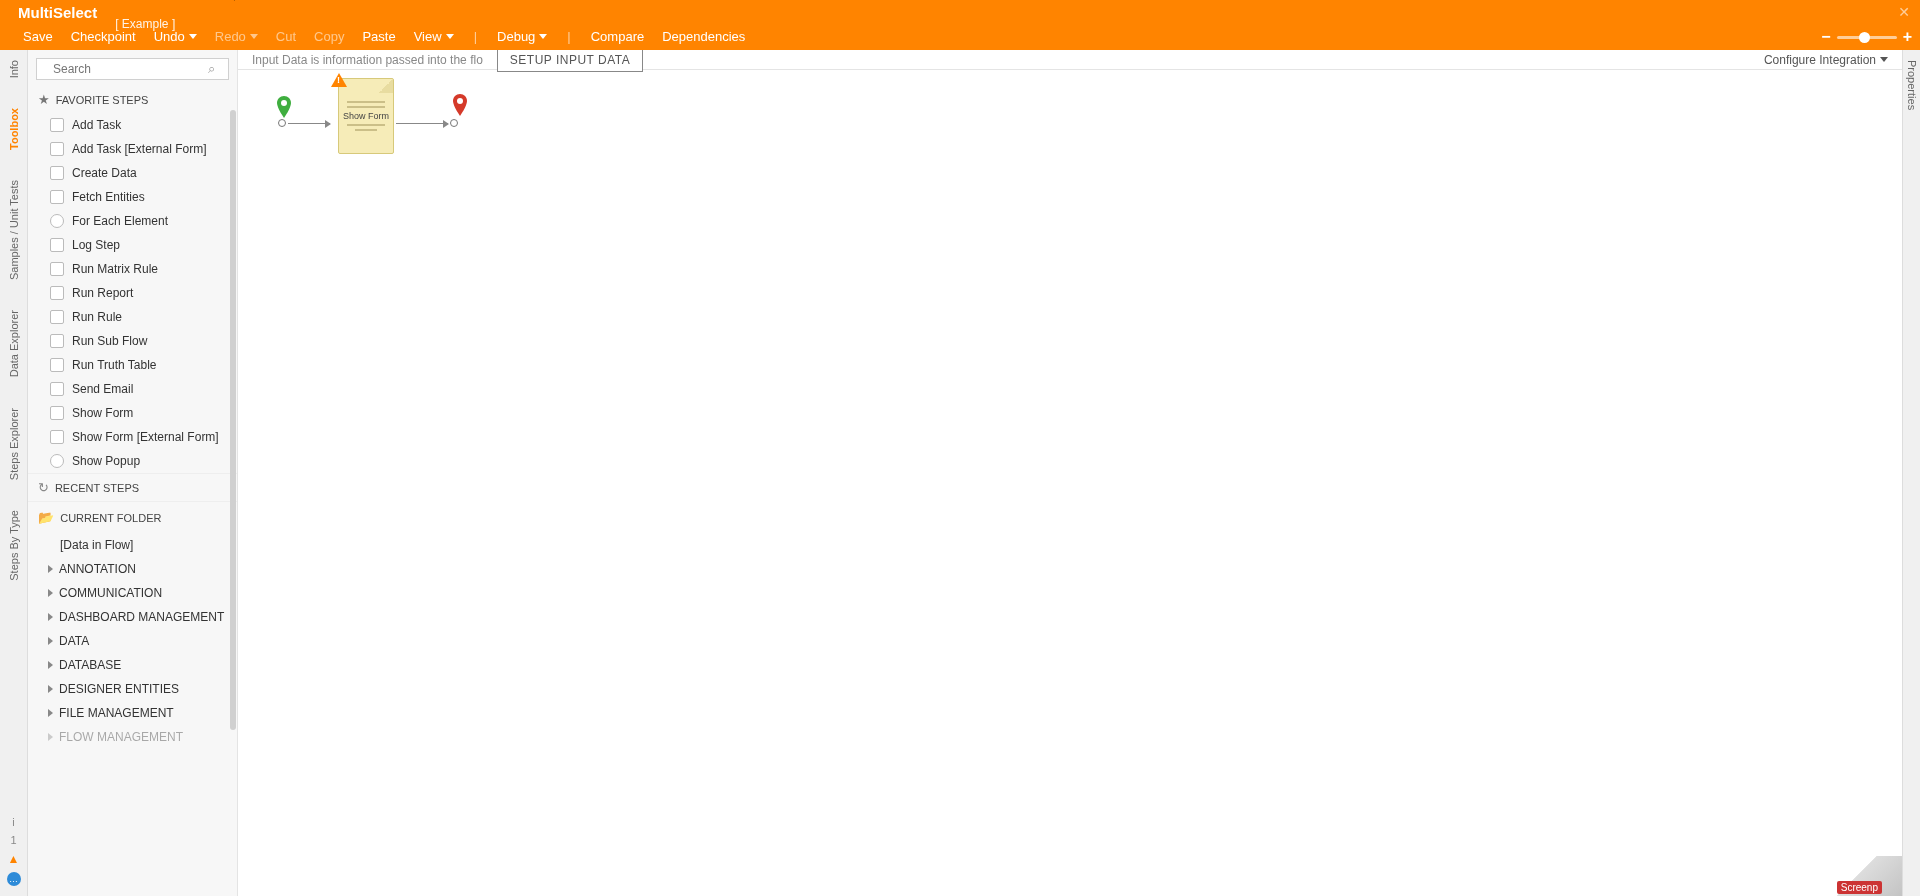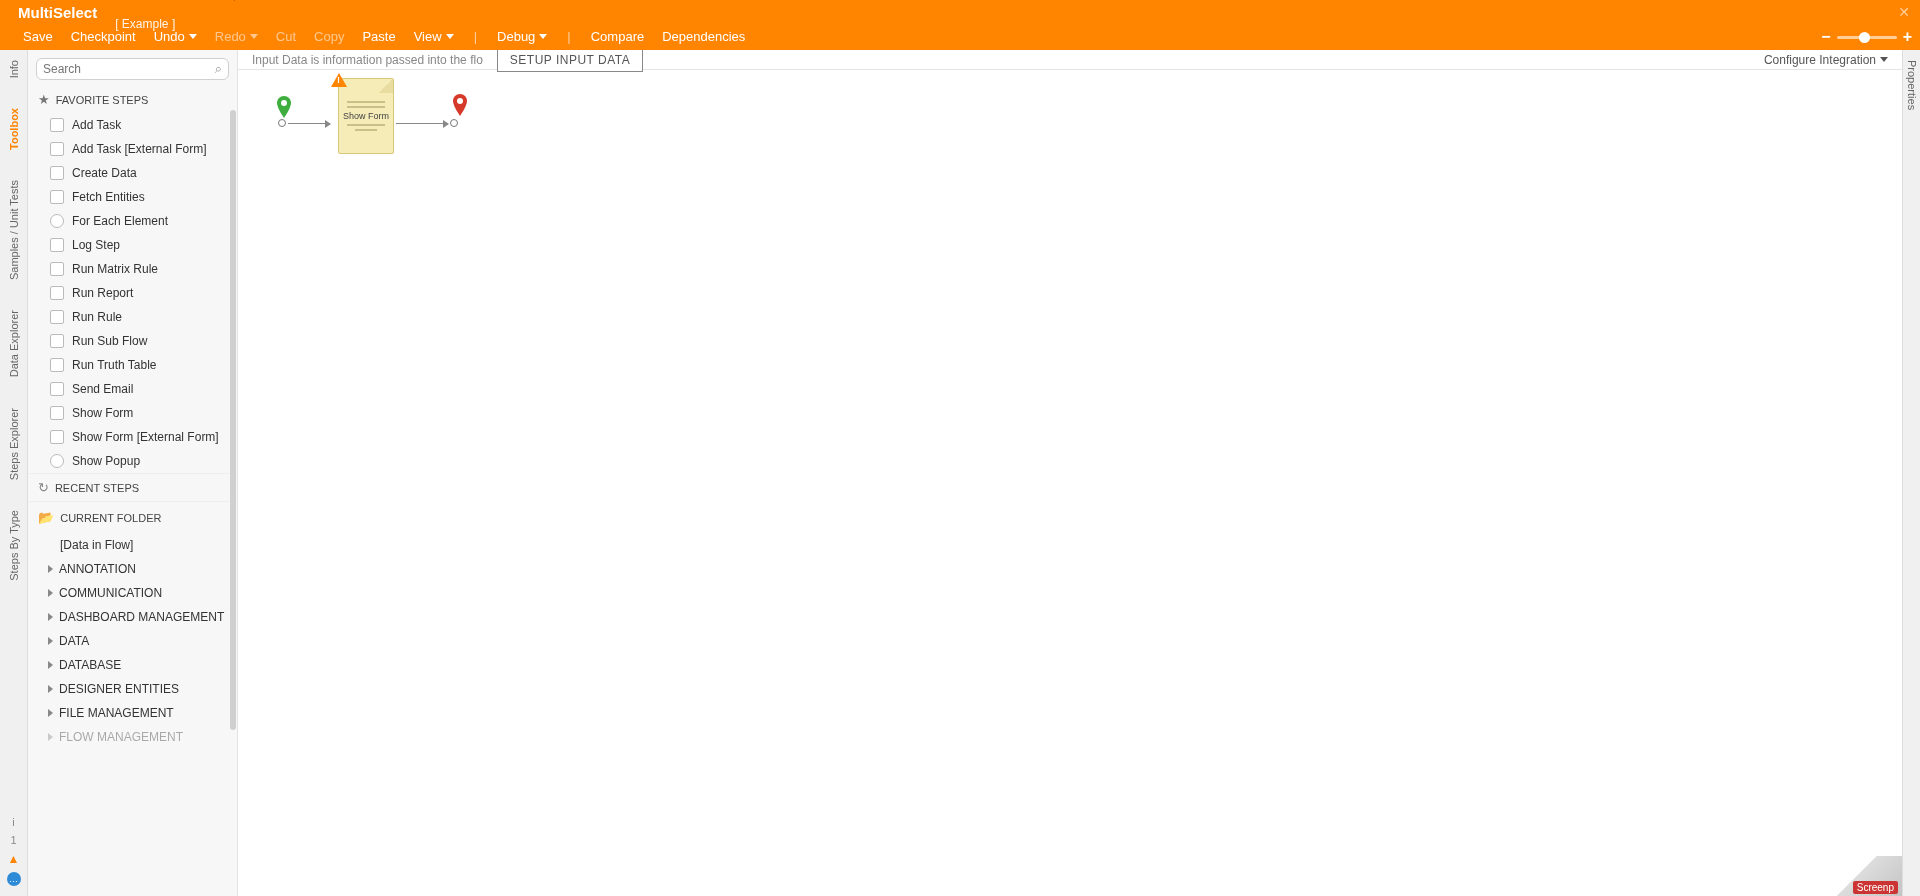--- a/index.html
+++ b/index.html
@@ -29,21 +29,21 @@
 .rail-tab.active { color: #ff8400; font-weight: 600; }
 .rail-bottom { margin-top: auto; display: flex; flex-direction: column; align-items: center; gap: 6px; padding-bottom: 10px; }
 .rail-bottom span { font-size: 11px; color: #888; }
 .rail-bottom .iwarn { color: #ff8400; font-size: 12px; }
 .rail-bottom .ichat { width: 14px; height: 14px; background: #2e8bd8; border-radius: 50%; display:flex; align-items:center; justify-content:center; color:#fff; font-size:9px; }
 
 
 .toolbox { width: 210px; background: #f7f7f7; border-right: 1px solid #e4e4e4; display: flex; flex-direction: column; position: relative; }
 .scroll-thumb { position:absolute; right:1px; top:60px; width:6px; height:620px; background:#d0d0d0; border-radius:3px; }
 .search-wrap { padding: 8px 8px 6px 8px; }
-.search-wrap .sbox { display:flex; align-items:center; border:1px solid #d0d0d0; background:#fff; border-radius:6px; padding:2px 6px; }
+.search-wrap .sbox { display:flex; align-items:center; border:1px solid #d0d0d0; background:#fff; border-radius:0; padding:2px 16px; }
 .search-wrap input { flex:1; border:none; outline:none; font-size:12px; background:transparent; }
 .search-wrap .sicon { color:#999; font-size:13px; }
 
 .section-head { display:flex; align-items:center; gap:6px; padding:6px 10px; font-size:11px; color:#444; border-top:1px solid #eee; }
 .section-head.first { border-top:none; }
 .step-list { display:flex; flex-direction:column; }
 .step-item { display:flex; align-items:center; gap:8px; padding:5px 10px 5px 22px; font-size:12px; color:#333; cursor:pointer; }
 .step-icon { width:14px; height:14px; border:1px solid #bbb; border-radius:2px; display:inline-block; background:#fff; }
 .step-icon.circle { border-radius:50%; }
 
@@ -72,21 +72,21 @@
 
 .form-node { position:absolute; left:100px; top:8px; width:56px; height:76px; background:#f6ecb8; border:1px solid #d7c97a; border-radius:2px; display:flex; flex-direction:column; align-items:center; justify-content:center; gap:3px; }
 .form-node::before { content:""; position:absolute; top:0; right:0; width:14px; height:14px; background:linear-gradient(135deg, transparent 50%, #e8dca0 50%); }
 .form-node .line { width:70%; height:2px; background:#cbbf88; }
 .form-node .lbl { font-size:9px; color:#444; }
 .warn-tri { position:absolute; top:-6px; left:-8px; width:0; height:0; border-left:8px solid transparent; border-right:8px solid transparent; border-bottom:14px solid #ff8400; }
 .warn-tri::after { content:"!"; position:absolute; left:-2px; top:2px; font-size:9px; color:#fff; font-weight:bold; }
 
 .cursor { position:absolute; left:224px; top:-14px; font-size:16px; color:#000; pointer-events:none; }
 .corner-fold { position:absolute; right:0; bottom:0; width:80px; height:40px; background:linear-gradient(135deg, transparent 45%, #bbb 46%, #888 100%); opacity:.5; }
-.screenp { position:absolute; right:4px; bottom:2px; font-size:10px; color:#fff; background:#c33; padding:1px 4px; border-radius:2px; }
+.screenp { position:absolute; right:20px; bottom:2px; font-size:10px; color:#fff; background:#c33; padding:1px 4px; border-radius:2px; }
 
 .star-icon { color:#777; font-size:13px; }
 .clock-icon, .folder-icon { color:#888; font-size:13px; }
 </style>
 </head>
 <body>
 
 <div class="topbar">
   <div class="topbar-title-row">
     <span class="app-title">MultiSelect</span>

